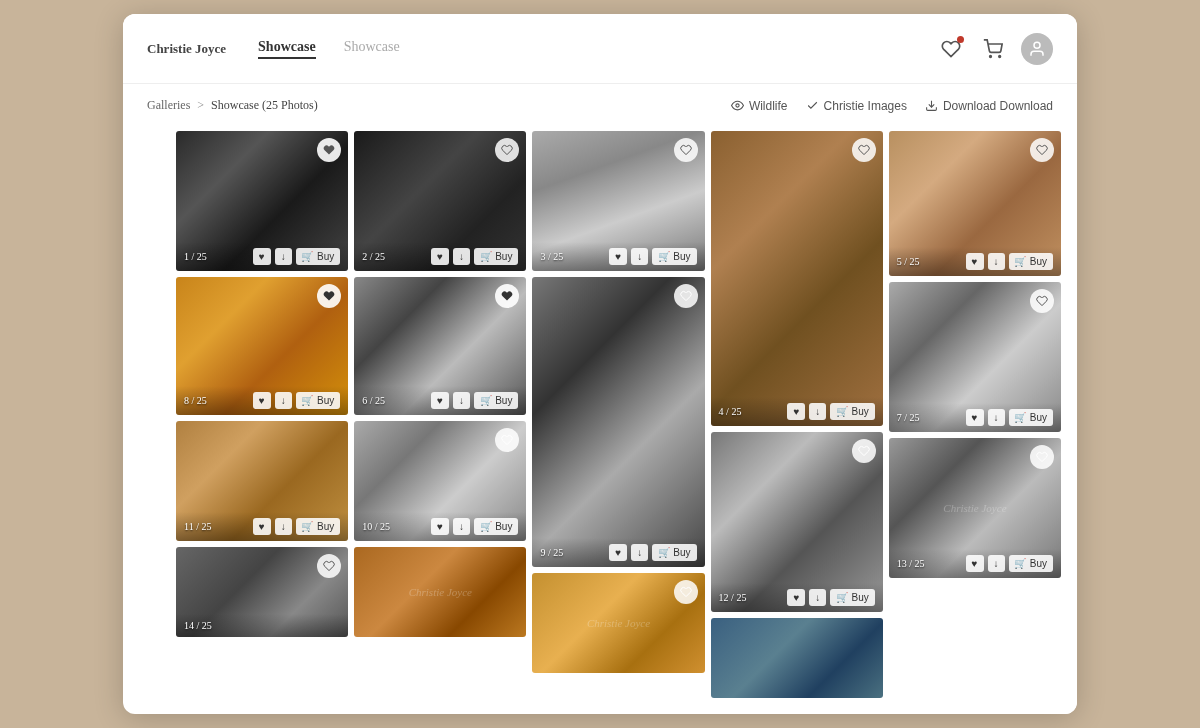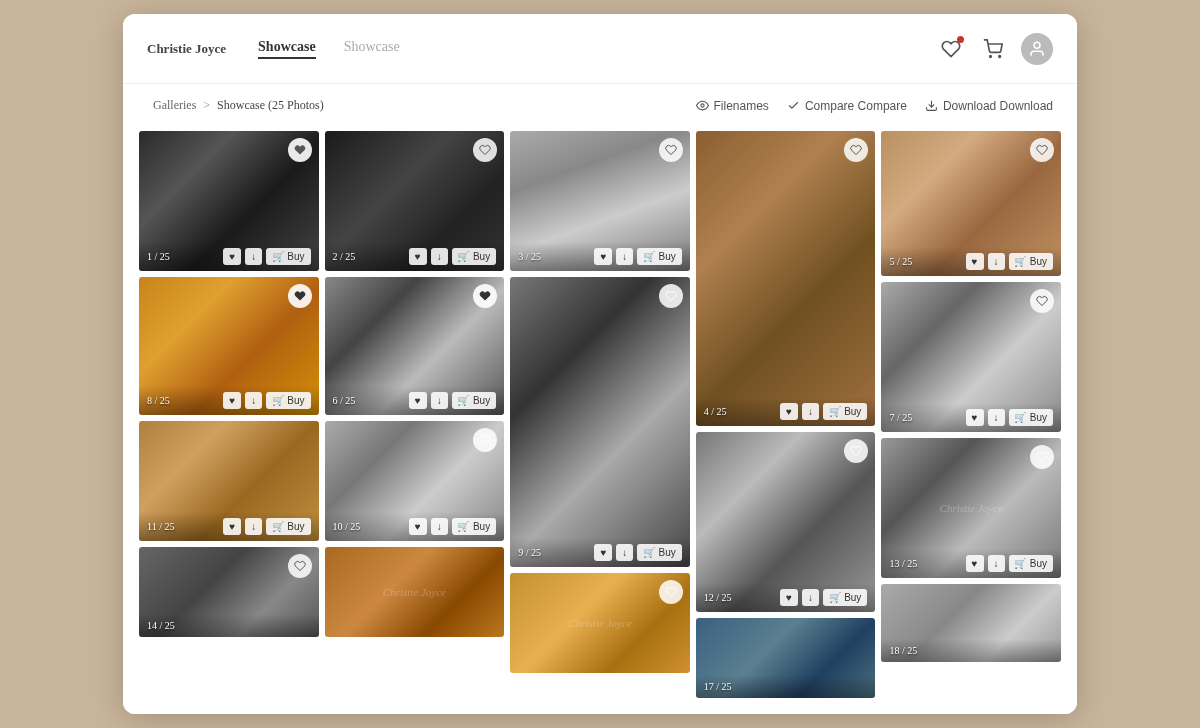--- a/index.html
+++ b/index.html
@@ -94,21 +94,20 @@
     .breadcrumb-bar {
       display: flex;
       align-items: center;
       justify-content: space-between;
       padding: 14px 24px;
       background: #fff;
     }
     .breadcrumb {
       font-size: 12px;
       color: #888;
-      margin-left: 6px;
     }
     .breadcrumb span.link {
       color: #666;
       cursor: pointer;
     }
     .breadcrumb span.sep { margin: 0 4px; }
     .breadcrumb span.current { color: #444; }
     .toolbar-actions {
       display: flex;
       align-items: center;
@@ -123,20 +122,21 @@
       gap: 5px;
       background: none;
       border: none;
     }
     
     .gallery {
       padding: 4px 16px 16px 16px;
       background: #fff;
       overflow-y: auto;
       max-height: 600px;
+      margin-left: 37px;
     }
     .masonry {
       display: flex;
       gap: 6px;
       align-items: flex-start;
     }
     .col {
       display: flex;
       flex-direction: column;
       gap: 6px;
@@ -267,27 +267,27 @@
       <span class="link">Galleries</span>
       <span class="sep">&gt;</span>
       <span class="current">Showcase (25 Photos)</span>
     </div>
     <div class="toolbar-actions">
       <button class="toolbar-btn">
         <svg width="13" height="13" viewBox="0 0 24 24" fill="none" stroke="currentColor" stroke-width="2">
           <path d="M1 12s4-8 11-8 11 8 11 8-4 8-11 8-11-8-11-8z"></path>
           <circle cx="12" cy="12" r="3"></circle>
         </svg>
-        <span>Filenames</span>
+        <span>Wildlife</span>
       </button>
       <button class="toolbar-btn">
         <svg width="13" height="13" viewBox="0 0 24 24" fill="none" stroke="currentColor" stroke-width="2">
           <polyline points="20 6 9 17 4 12"></polyline>
         </svg>
-        <span>Compare Compare</span>
+        <span>Christie Images</span>
       </button>
       <button class="toolbar-btn">
         <svg width="13" height="13" viewBox="0 0 24 24" fill="none" stroke="currentColor" stroke-width="2">
           <path d="M21 15v4a2 2 0 0 1-2 2H5a2 2 0 0 1-2-2v-4"></path>
           <polyline points="7 10 12 15 17 10"></polyline>
           <line x1="12" y1="15" x2="12" y2="3"></line>
         </svg>
         <span>Download Download</span>
       </button>
     </div>
@@ -480,23 +480,20 @@
             <span class="photo-num">12 / 25</span>
             <div class="photo-actions">
               <button class="photo-action-btn">♥</button>
               <button class="photo-action-btn">↓</button>
               <button class="photo-action-btn">🛒 Buy</button>
             </div>
           </div>
         </div>
         <div class="photo-card">
           <div class="photo-fake" style="height:80px; background: linear-gradient(135deg, #3a6080 0%, #5a8090 40%, #204060 70%, #4a7080 100%);"></div>
-          <div class="photo-overlay">
-            <span class="photo-num">17 / 25</span>
-          </div>
         </div>
       </div>
 
       <div class="col">
         <div class="photo-card">
           <div class="photo-fake" style="height:145px; background: linear-gradient(135deg, #b89060 0%, #d4aa80 30%, #9a6840 60%, #c09060 100%);"></div>
           <button class="heart-btn-top">
             <svg width="12" height="12" viewBox="0 0 24 24" fill="none" stroke="#555" stroke-width="2">
               <path d="M20.84 4.61a5.5 5.5 0 0 0-7.78 0L12 5.67l-1.06-1.06a5.5 5.5 0 0 0-7.78 7.78l1.06 1.06L12 21.23l7.78-7.78 1.06-1.06a5.5 5.5 0 0 0 0-7.78z"></path>
             </svg>
@@ -535,23 +532,17 @@
           </button>
           <div class="photo-overlay">
             <span class="photo-num">13 / 25</span>
             <div class="photo-actions">
               <button class="photo-action-btn">♥</button>
               <button class="photo-action-btn">↓</button>
               <button class="photo-action-btn">🛒 Buy</button>
             </div>
           </div>
           <div class="watermark">Christie Joyce</div>
-        </div>
-        <div class="photo-card">
-          <div class="photo-fake" style="height:78px; background: linear-gradient(135deg, #aaa 0%, #888 40%, #ccc 70%, #999 100%);"></div>
-          <div class="photo-overlay">
-            <span class="photo-num">18 / 25</span>
-          </div>
         </div>
       </div>
     </div>
   </div>
 </div>
 
 </body></html>

